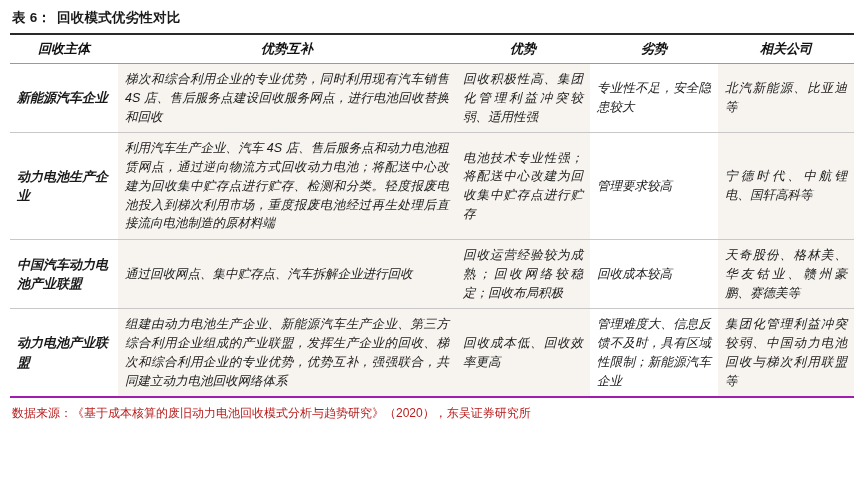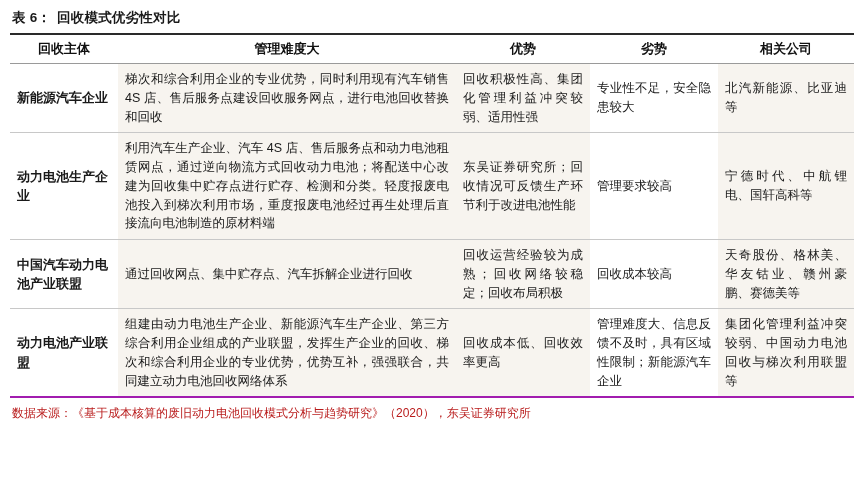--- a/index.html
+++ b/index.html
@@ -32,20 +32,21 @@
   }
   .caption .sep {
     display: inline-block;
     width: 6px;
   }
   table.tbl {
     border-collapse: collapse;
     width: 844px;
     table-layout: fixed;
     font-size: 12.5px;
+    font-style: italic;
   }
   table.tbl col.c0 { width: 108px; }
   table.tbl col.c1 { width: 338px; }
   table.tbl col.c2 { width: 134px; }
   table.tbl col.c3 { width: 128px; }
   table.tbl col.c4 { width: 136px; }
 
   table.tbl th {
     font-weight: bold;
     font-size: 13px;
@@ -111,38 +112,38 @@
     <colgroup>
       <col class="c0">
         <col class="c1">
         <col class="c2">
         <col class="c3">
         <col class="c4">
     </colgroup>
     <thead>
       <tr>
         <th>回收主体</th>
-        <th>管理难度大</th>
+        <th>优势互补</th>
         <th>优势</th>
         <th>劣势</th>
         <th>相关公司</th>
       </tr>
     </thead>
     <tbody>
       <tr class="row-odd">
         <td class="subject">新能源汽车企业</td>
         <td class="mode tint">梯次和综合利用企业的专业优势，同时利用现有汽车销售 4S 店、售后服务点建设回收服务网点，进行电池回收替换和回收</td>
         <td class="pros tint">回收积极性高、集团化管理利益冲突较弱、适用性强</td>
         <td class="cons">专业性不足，安全隐患较大</td>
         <td class="comp tint">北汽新能源、比亚迪等</td>
       </tr>
       <tr class="row-even">
         <td class="subject">动力电池生产企业</td>
         <td class="mode tint">利用汽车生产企业、汽车 4S 店、售后服务点和动力电池租赁网点，通过逆向物流方式回收动力电池；将配送中心改建为回收集中贮存点进行贮存、检测和分类。轻度报废电池投入到梯次利用市场，重度报废电池经过再生处理后直接流向电池制造的原材料端</td>
-        <td class="pros tint">东吴证券研究所；回收情况可反馈生产环节利于改进电池性能</td>
+        <td class="pros tint">电池技术专业性强；将配送中心改建为回收集中贮存点进行贮存</td>
         <td class="cons">管理要求较高</td>
         <td class="comp tint">宁德时代、中航锂电、国轩高科等</td>
       </tr>
       <tr class="row-odd">
         <td class="subject">中国汽车动力电池产业联盟</td>
         <td class="mode tint">通过回收网点、集中贮存点、汽车拆解企业进行回收</td>
         <td class="pros tint">回收运营经验较为成熟；回收网络较稳定；回收布局积极</td>
         <td class="cons">回收成本较高</td>
         <td class="comp tint">天奇股份、格林美、华友钴业、赣州豪鹏、赛德美等</td>
       </tr>

